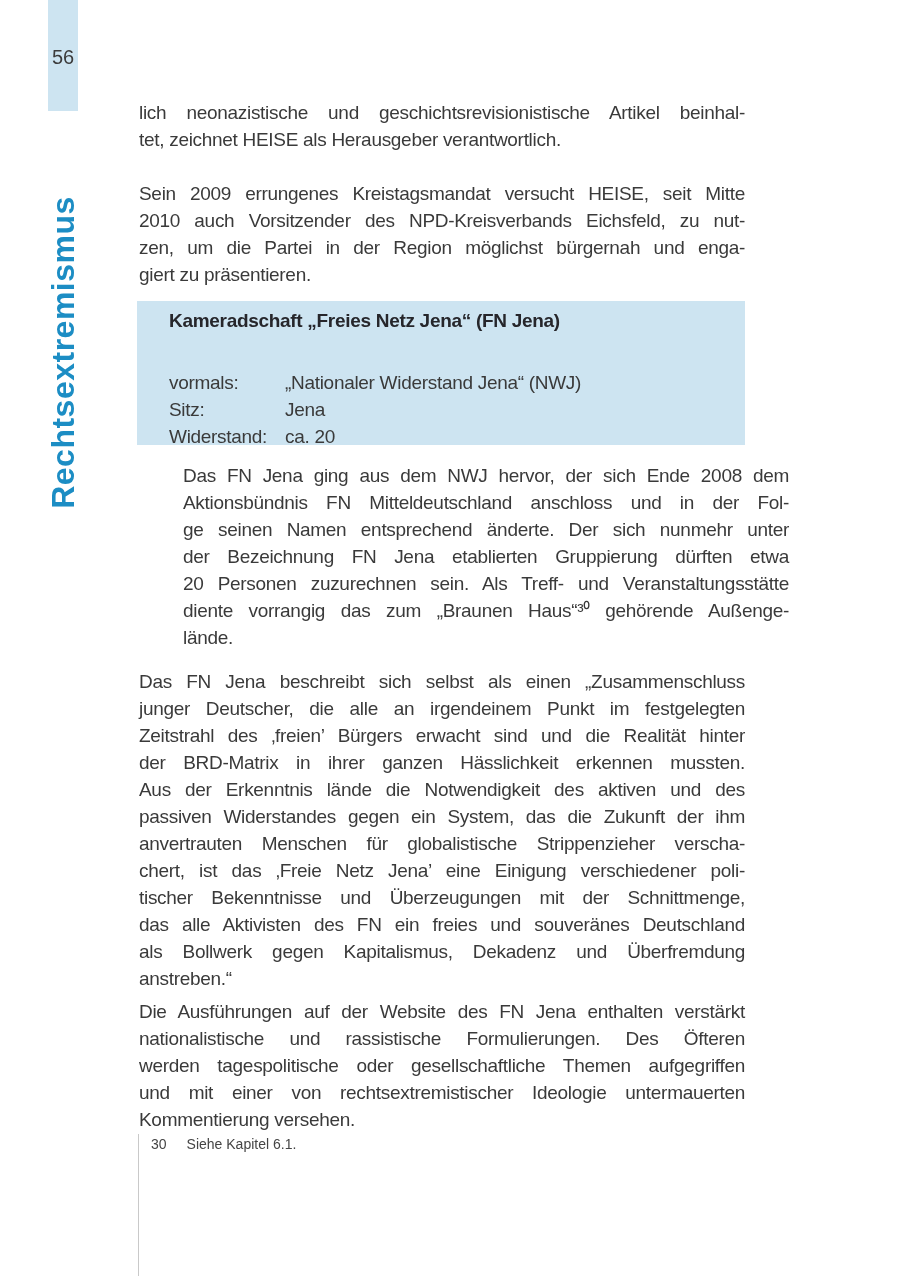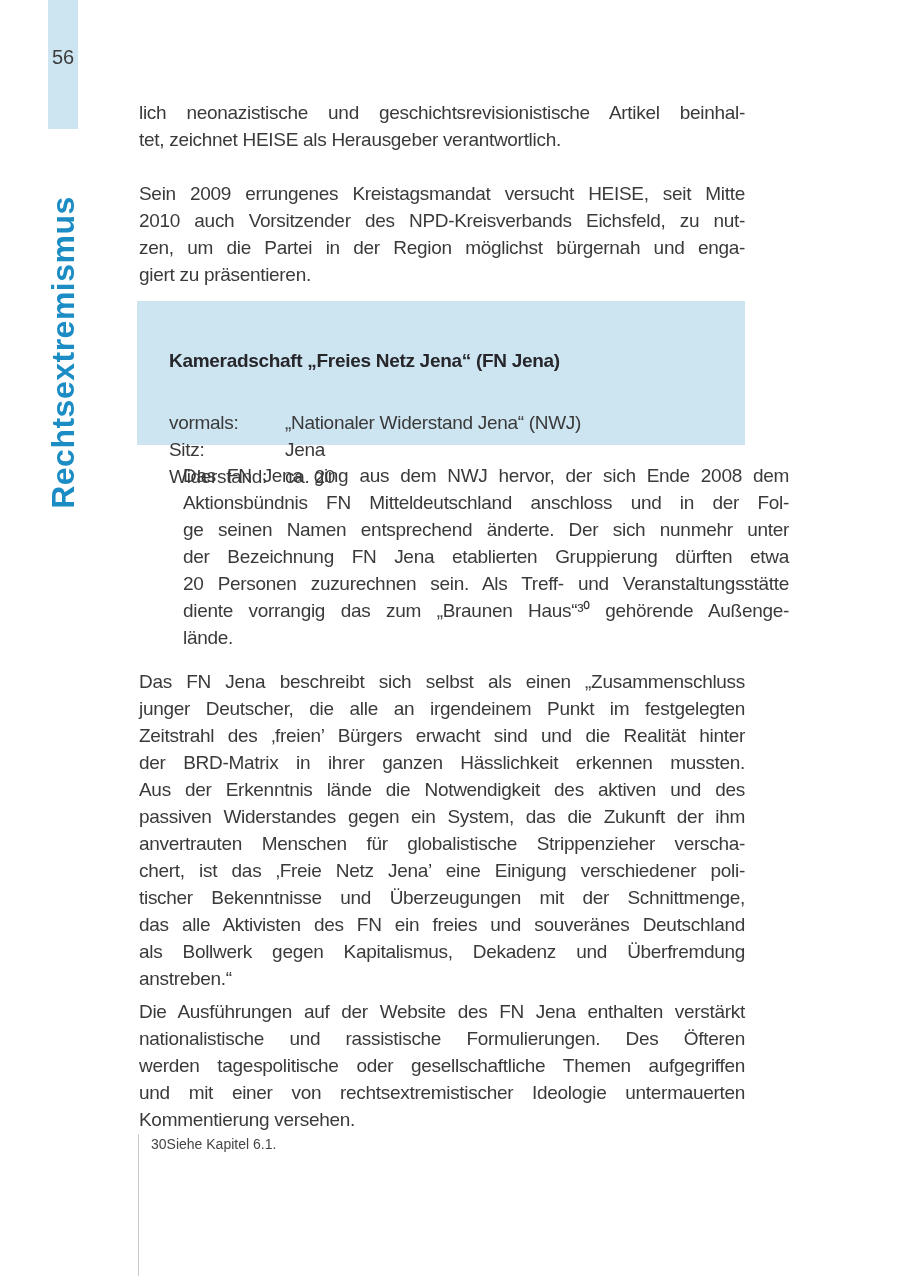--- a/index.html
+++ b/index.html
@@ -15,21 +15,21 @@
     font-family: "Liberation Sans", sans-serif;
     color: #3a3a3a;
   }
 
   
   .page-bar {
     position: absolute;
     left: 48px;
     top: 0;
     width: 30px;
-    height: 129px;
+    height: 111px;
     background: #cde4f1;
     text-align: center;
     box-sizing: border-box;
     padding-top: 46px;
     font-size: 20px;
     color: #3c3c3c;
   }
 
   
   .vlabel-wrap {
@@ -85,21 +85,20 @@
     background: #cde4f1;
     box-sizing: border-box;
     padding: 6px 20px 0 32px;
     font-size: 19px;
     line-height: 27px;
     letter-spacing: -0.3px;
   }
   .infobox-title {
     font-weight: bold;
     color: #26262b;
-    margin-top: 40px;
   }
   .infobox-rows { margin-top: 35px; }
   .box-row { display: flex; }
   .box-label {
     flex: 0 0 116px;
     width: 116px;
   }
 
   
   .footnote-rule {
@@ -108,21 +107,21 @@
     top: 1134px;
     width: 1px;
     height: 142px;
     background: #c9c9c9;
   }
   .footnote {
     position: absolute;
     left: 151px;
     top: 1136px;
     display: flex;
-    gap: 0;
+    gap: 20px;
     font-size: 14px;
     letter-spacing: 0;
     color: #454545;
   }
 </style>
 </head>
 <body>
 
 <div class="page-bar">
   <span>56</span>

